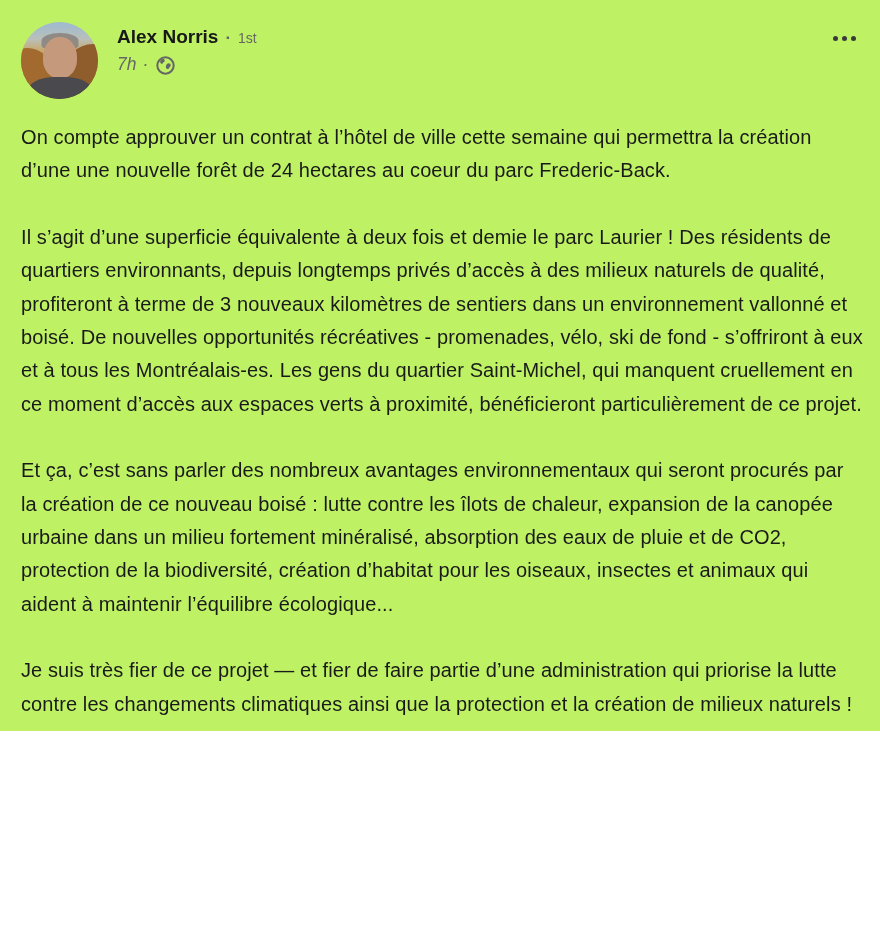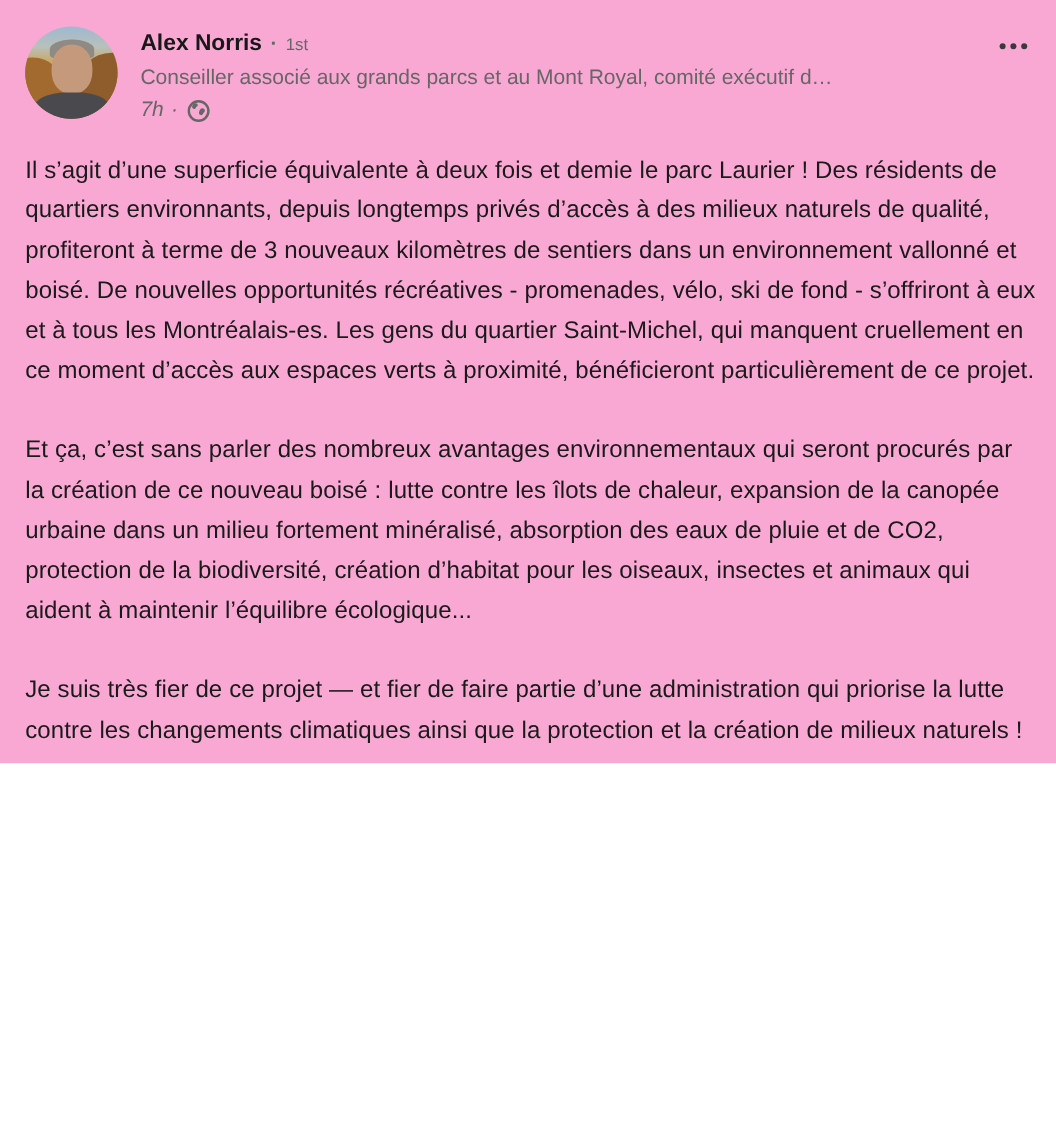--- a/index.html
+++ b/index.html
@@ -7,21 +7,21 @@
   body {
     width: 880px;
     height: 939px;
     font-family: "Liberation Sans", "DejaVu Sans", sans-serif;
     color: #181818;
     overflow: hidden;
     position: relative;
   }
   .post-card {
     width: 880px;
-    background: #f9a8d4;
+    background: #bef264;
     padding: 22px 14px 10px 21px;
     position: relative;
   }
   
   .post-header {
     display: flex;
     align-items: flex-start;
     position: relative;
     margin-bottom: 18px;
   }
@@ -164,21 +164,20 @@
       <div class="head"></div>
       <div class="torso"></div>
     </div>
 
     <div class="header-info">
       <div class="name-row">
         <span class="actor-name">Alex Norris</span>
         <span class="name-sep">·</span>
         <span class="connection-degree">1st</span>
       </div>
-      <div class="actor-headline">Conseiller associé aux grands parcs et au Mont Royal, comité exécutif d…</div>
       <div class="time-row">
         <span>7h</span>
         <span>·</span>
         <span class="globe-icon-wrap">
           <svg width="19" height="19" viewBox="0 0 16 16">
             <circle cx="8" cy="8" r="6.9" fill="none" stroke="#666666" stroke-width="1.7"></circle>
             <path fill="#666666" d="M5.2 2.7c1.3-.4 2.2.3 2.2 1.2 0 1-1.1.9-1.4 1.8-.2.8-1.2 1.1-1.9.6-.7-.4-.8-1.5-.4-2.2.3-.7.8-1.2 1.5-1.4z"></path>
             <path fill="#666666" d="M10.4 6.1c1.1-.1 2.1.7 2 1.8-.1 1-1 1.3-1.3 2.1-.3.9-1.4 1.3-2.1.7-.8-.6-.9-1.7-.5-2.6.4-1 1-1.9 1.9-2z"></path>
           </svg>
         </span>
@@ -188,18 +187,19 @@
     <button class="overflow-btn" aria-label="More actions">
       <span style="display:flex;gap:4px;">
         <span class="dot"></span>
           <span class="dot"></span>
           <span class="dot"></span>
       </span>
     </button>
   </div>
 
   <div class="post-body">
+    <p>On compte approuver un contrat à l’hôtel de ville cette semaine qui permettra la création d’une une nouvelle forêt de 24 hectares au coeur du parc Frederic-Back.</p>
     <p>Il s’agit d’une superficie équivalente à deux fois et demie le parc Laurier ! Des résidents de quartiers environnants, depuis longtemps privés d’accès à des milieux naturels de qualité, profiteront à terme de 3 nouveaux kilomètres de sentiers dans un environnement vallonné et boisé. De nouvelles opportunités récréatives - promenades, vélo, ski de fond - s’offriront à eux et à tous les Montréalais-es. Les gens du quartier Saint-Michel, qui manquent cruellement en ce moment d’accès aux espaces verts à proximité, bénéficieront particulièrement de ce projet.</p>
     <p>Et ça, c’est sans parler des nombreux avantages environnementaux qui seront procurés par la création de ce nouveau boisé : lutte contre les îlots de chaleur, expansion de la canopée urbaine dans un milieu fortement minéralisé, absorption des eaux de pluie et de CO2, protection de la biodiversité, création d’habitat pour les oiseaux, insectes et animaux qui aident à maintenir l’équilibre écologique...</p>
     <p>Je suis très fier de ce projet — et fier de faire partie d’une administration qui priorise la lutte contre les changements climatiques ainsi que la protection et la création de milieux naturels !</p>
   </div>
 
 </div>
 
 </body></html>

